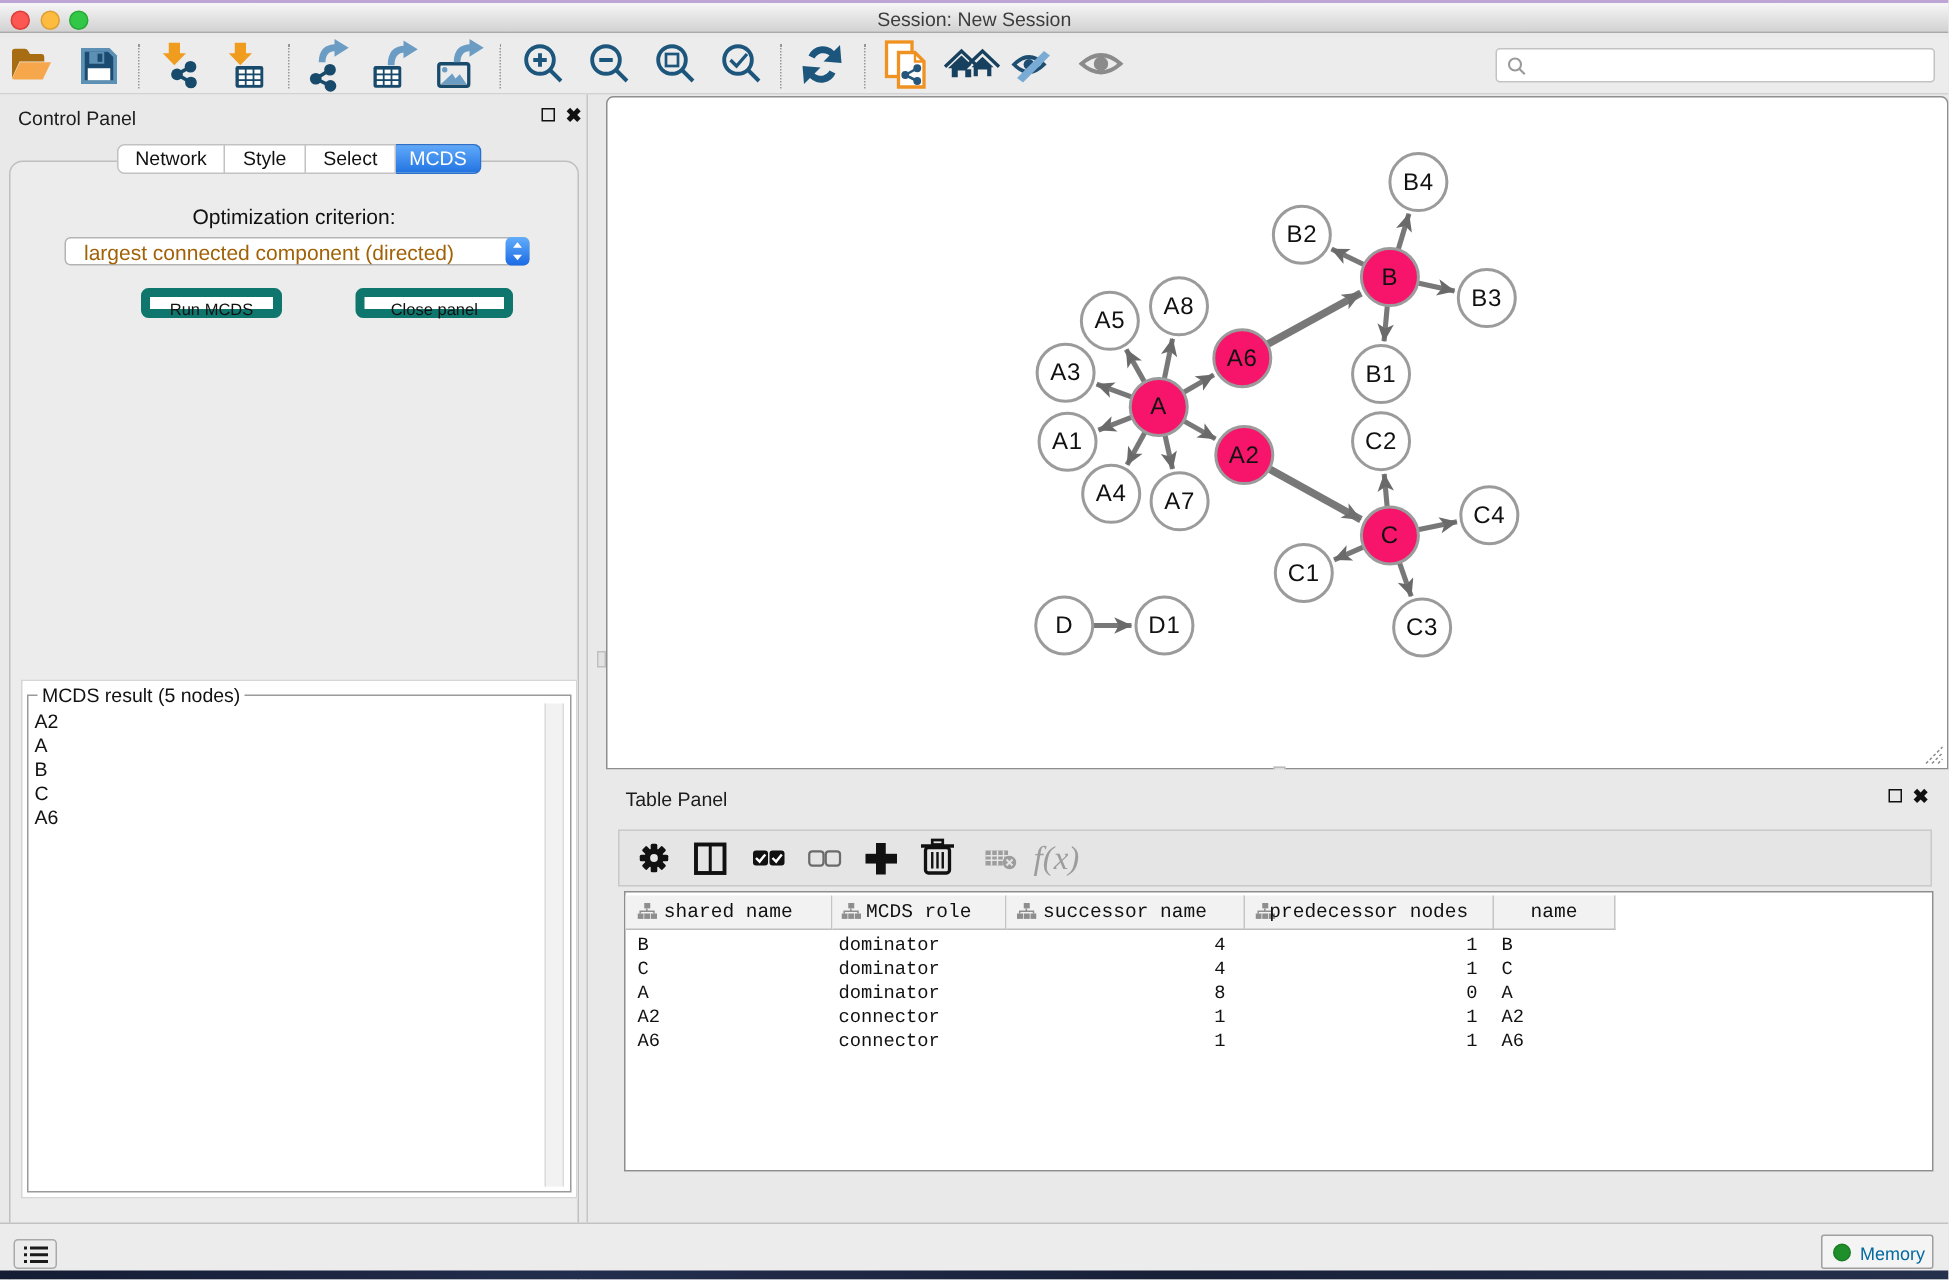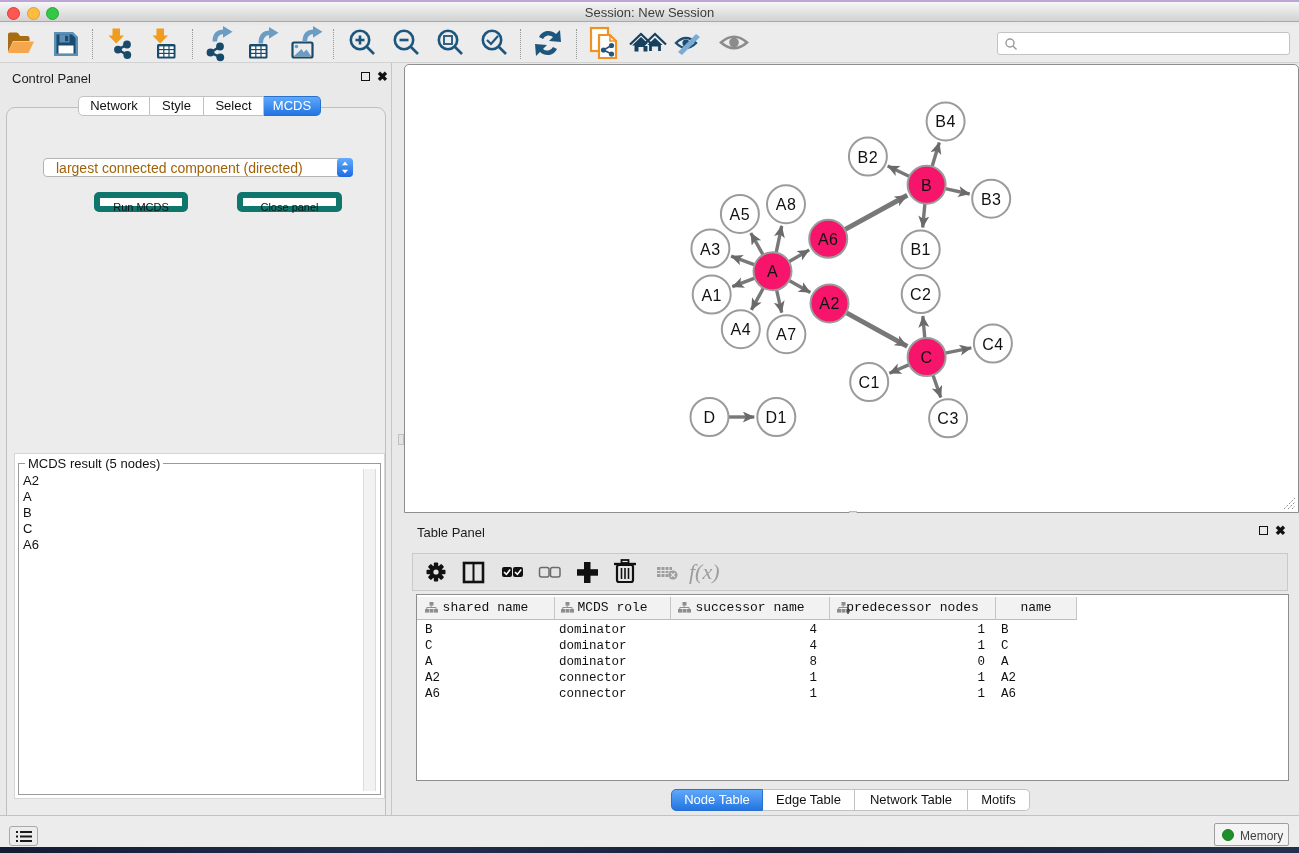--- a/index.html
+++ b/index.html
@@ -90,21 +90,21 @@
 #btabs { left:278px; top:276px; height:22px; }
 .btab { font-size:13px; line-height:20px; height:22px; }
 .btab.sel { background:linear-gradient(#5fa9fa,#2374e2); }
 
 
 #statusbar { left:0; top:815px; width:1299px; height:32px; background:#ececec;
   border-top:1px solid #c2c2c2; }
 #listbtn { left:9px; top:10px; width:29px; height:20px; border:1px solid #a9a9a9;
   border-radius:3px; }
 #membtn { left:1214px; top:7px; width:75px; height:23px; background:#f4f4f4;
-  border:1px solid #9f9f9f; border-radius:2px; font-size:12px; color:#404040; }
+  border:1px solid #9f9f9f; border-radius:2px; font-size:12px; color:#0369a1; }
 #memdot { left:7px; top:5px; width:12px; height:12px; border-radius:50%;
   background:#1e8f2a; border:1px solid #1a7d25; }
 #desktop { left:0; top:847px; width:1299px; height:6px;
   background:linear-gradient(90deg,#141c33,#232e4e 30%,#182038 60%,#25304d); }
 </style>
 </head>
 <body>
 <div class="abs" id="titlebar">
   <div class="abs tl" id="tl-r"></div>
     <div class="abs tl" id="tl-y"></div>
@@ -265,20 +265,21 @@
   <div class="abs phead">Control Panel</div>
   <div class="abs wicons wsq" style="left:361px"></div>
   <div class="abs wicons wx" style="left:377px">✖</div>
   <div class="abs" id="cbox"></div>
   <div class="abs tabs" id="cptabs">
     <div class="tab first" style="width:72px">Network</div>
       <div class="tab" style="width:54px">Style</div>
       <div class="tab" style="width:60px">Select</div>
       <div class="tab sel last" style="width:57px">MCDS</div>
   </div>
+  <div class="abs" id="optlabel">Optimization criterion:</div>
   <div class="abs" id="combo">
     <div class="abs ctext">largest connected component (directed)</div>
     <div class="abs stepper">
       <svg class="abs" style="left:4px;top:3px" width="8" height="13" viewBox="0 0 8 13">
         <path d="M4 0.5 L7 4.2 L1 4.2 Z" fill="#fff"></path>
         <path d="M4 12.5 L7 8.8 L1 8.8 Z" fill="#fff"></path>
       </svg>
     </div>
   </div>
   <div class="abs btn" id="btn-run">Run MCDS</div>
@@ -525,26 +526,20 @@
   <div class="abs trow tnum" style="left:413px;top:43px;width:155px">1</div>
   <div class="abs trow tnum" style="left:413px;top:59px;width:155px">0</div>
   <div class="abs trow tnum" style="left:413px;top:75px;width:155px">1</div>
   <div class="abs trow tnum" style="left:413px;top:91px;width:155px">1</div>
   <div class="abs trow" style="left:584px;top:27px">B</div>
   <div class="abs trow" style="left:584px;top:43px">C</div>
   <div class="abs trow" style="left:584px;top:59px">A</div>
   <div class="abs trow" style="left:584px;top:75px">A2</div>
   <div class="abs trow" style="left:584px;top:91px">A6</div>
   </div>
-  <div class="abs tabs" id="btabs">
-    <div class="tab first btab sel" style="color:#fff;width:92px">Node Table</div>
-      <div class="tab btab" style="width:92px">Edge Table</div>
-      <div class="tab btab" style="width:113px">Network Table</div>
-      <div class="tab last btab" style="width:62px">Motifs</div>
-  </div>
 </div>
 
 <div class="abs" id="statusbar">
   <div class="abs" id="listbtn">
     <svg class="abs" style="left:6px;top:3px" width="16" height="13" viewBox="0 0 16 13">
       <g fill="#1a1a1a">
           <rect x="0" y="1" width="2" height="2"></rect>
           <rect x="4" y="1" width="12" height="2"></rect>
       <rect x="0" y="5.5" width="2" height="2"></rect>
           <rect x="4" y="5.5" width="12" height="2"></rect>

